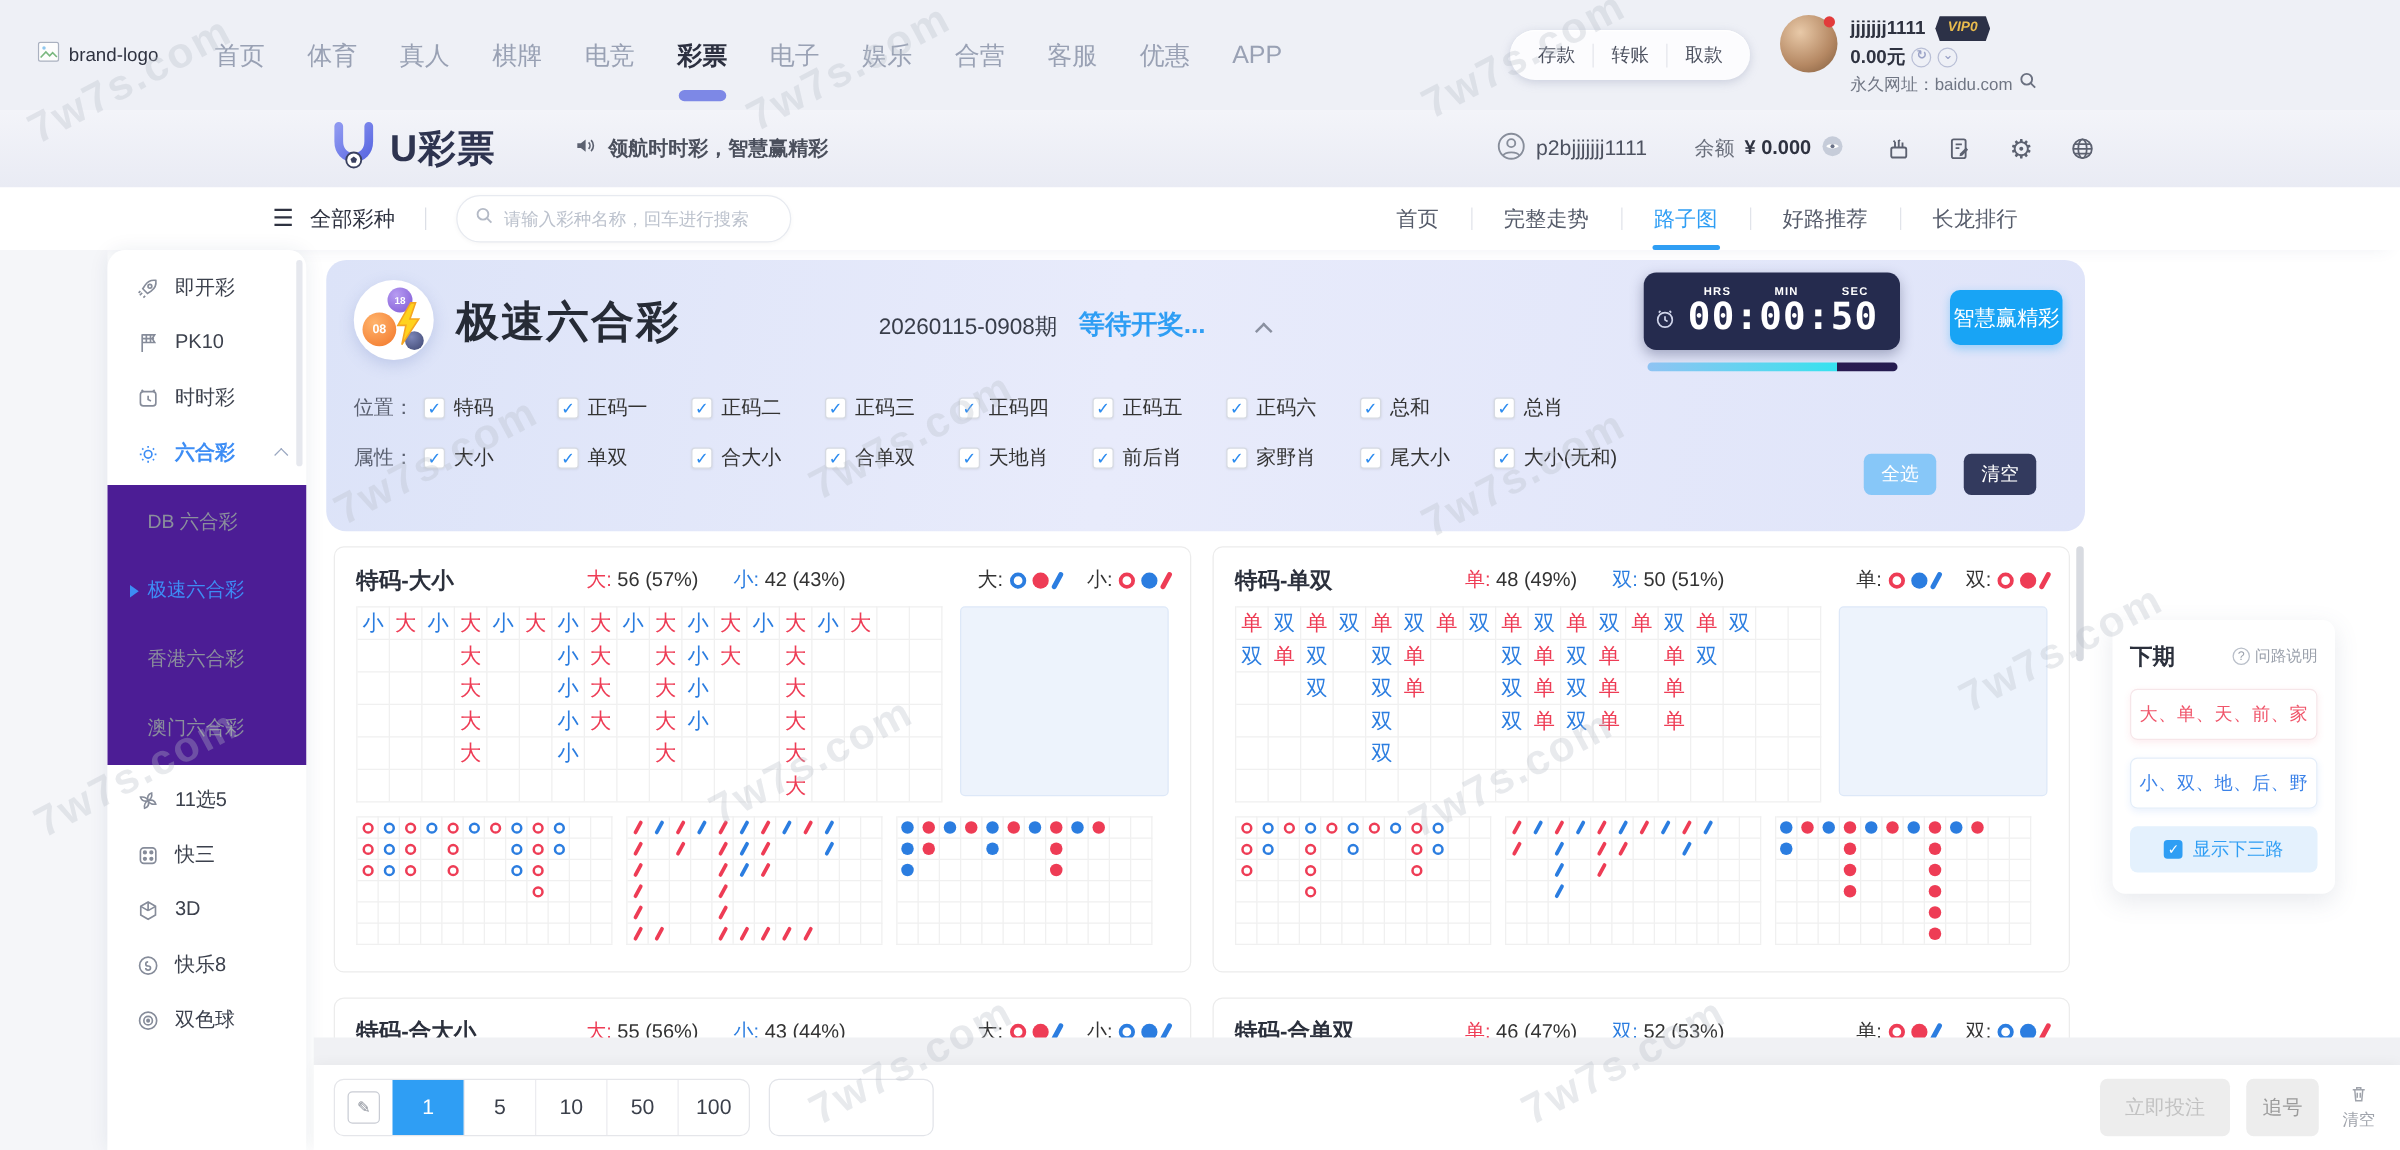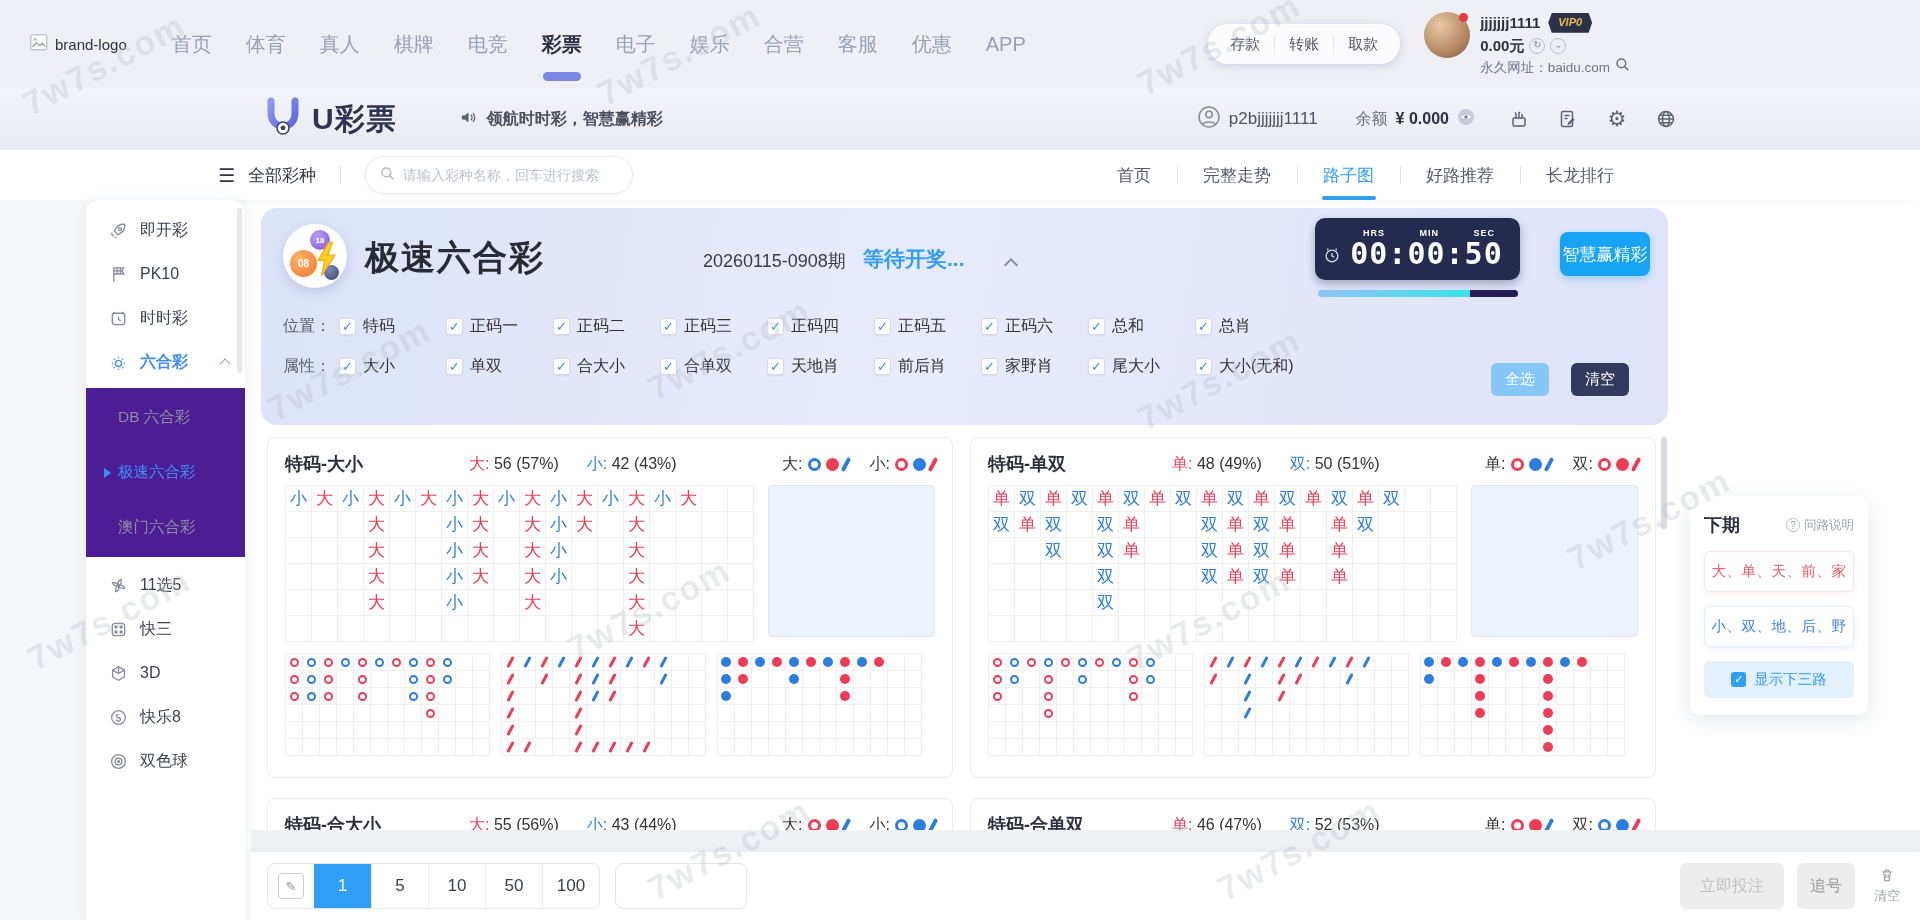--- a/index.html
+++ b/index.html
@@ -342,20 +342,23 @@
     </div>
   <div class="sidebar-submenu">
       <div class="sub-item">
         <span>DB 六合彩</span>
       </div>
       <div class="sub-item active">
         <span class="tri"></span>
         <span>极速六合彩</span>
       </div>
       <div class="sub-item">
+        <span>香港六合彩</span>
+      </div>
+      <div class="sub-item">
         <span>澳门六合彩</span>
       </div>
     </div>
   <div class="sidebar-bottom">
       <div class="side-item">
         <span class="s-icon">
           <svg width="19" height="19" viewBox="0 0 20 20" fill="none" stroke="#868c9a" stroke-width="1.3">
             <path d="M10 10c-1-3 0-5.5 3-6.5.5 3-1 5.5-3 6.5zM10 10c3-1 5.5 0 6.5 3-3 .5-5.5-1-6.5-3zM10 10c1 3 0 5.5-3 6.5-.5-3 1-5.5 3-6.5zM10 10c-3 1-5.5 0-6.5-3 3-.5 5.5 1 6.5 3z"></path>
           </svg>
         </span>

